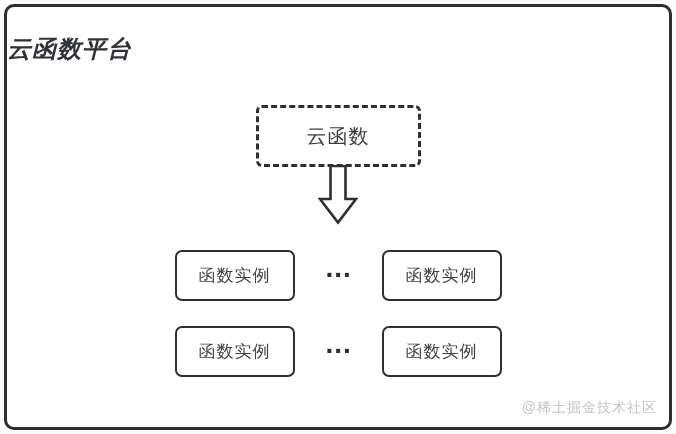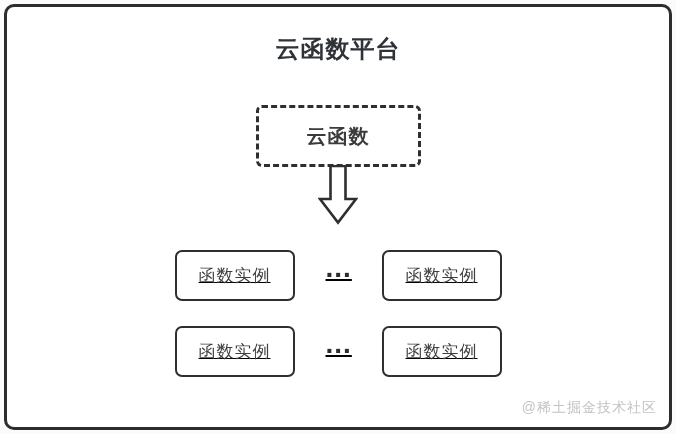--- a/index.html
+++ b/index.html
@@ -21,56 +21,54 @@
     top: 4px;
     right: 4px;
     bottom: 4px;
     background: #ffffff;
     border: 3px solid #2d2d2d;
     border-radius: 10px;
     box-sizing: border-box;
   }
   .title {
     margin-top: 26px;
-    text-align: center;
     font-size: 24px;
     line-height: 31px;
     font-weight: 700;
     color: #2f3338;
     letter-spacing: 1px;
+    font-style: italic;
   }
   .cloud-box {
     box-sizing: border-box;
     width: 165px;
     height: 62px;
     margin: 41px auto 0 auto;
     border: 3px dashed #2f2f2f;
     border-radius: 6px;
     background: #ffffff;
     display: flex;
     align-items: center;
     justify-content: center;
     font-size: 20px;
     color: #3b3b3b;
     letter-spacing: 1px;
-    font-weight: bold;
   }
   .arrow-wrap {
     display: block;
     margin: -2px auto 0 auto;
     width: 40px;
     height: 60px;
   }
   .rows {
     margin-top: 25px;
     display: flex;
     flex-direction: column;
     align-items: center;
     row-gap: 25px;
-    text-decoration: underline;
   }
   .row {
     display: flex;
     align-items: center;
     column-gap: 31px;
   }
   .instance-box {
     box-sizing: border-box;
     width: 120px;
     height: 51px;

